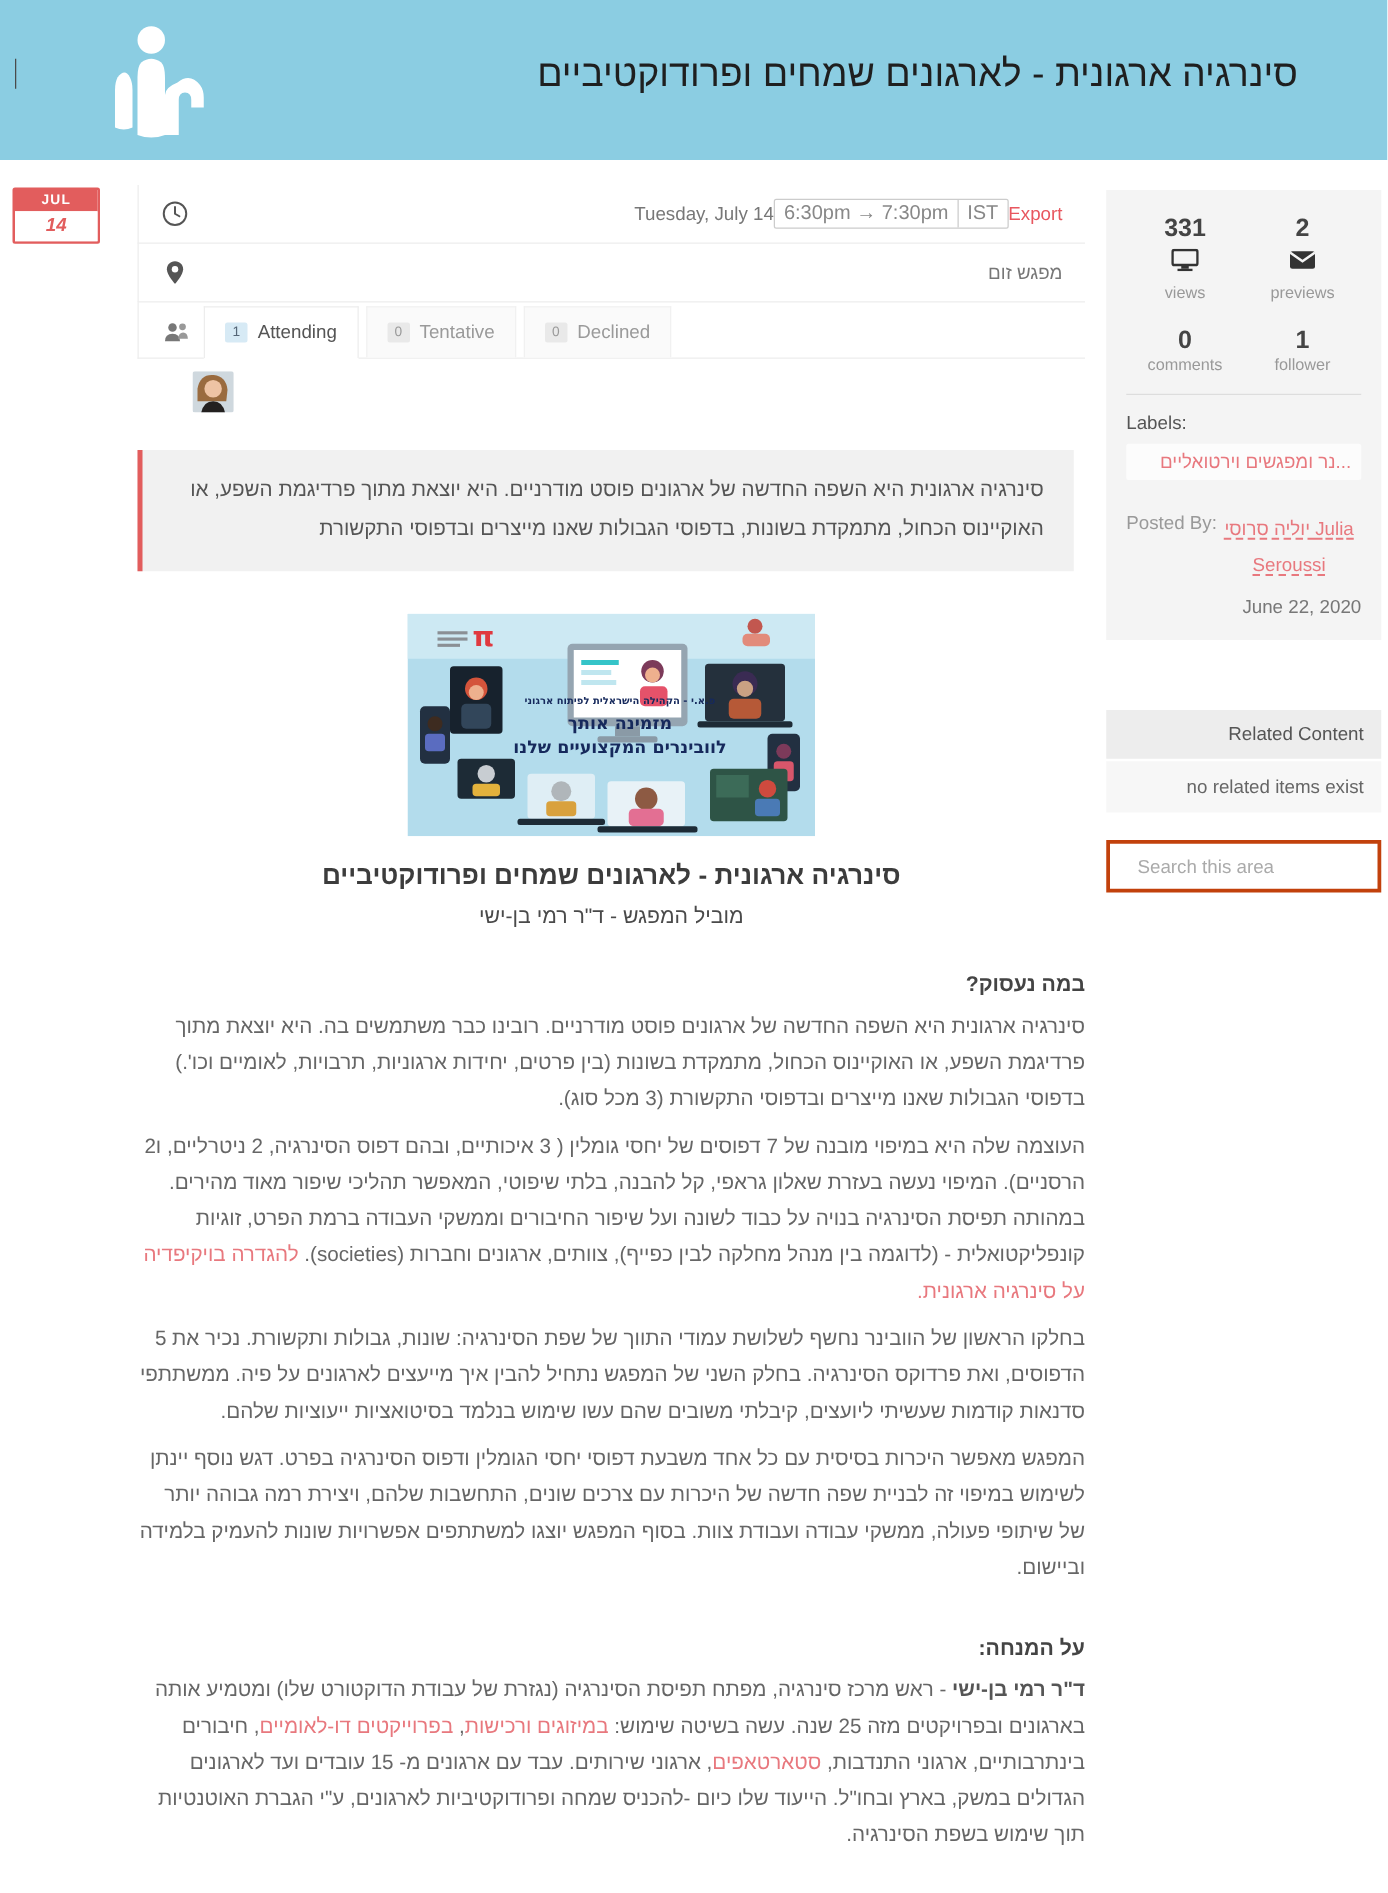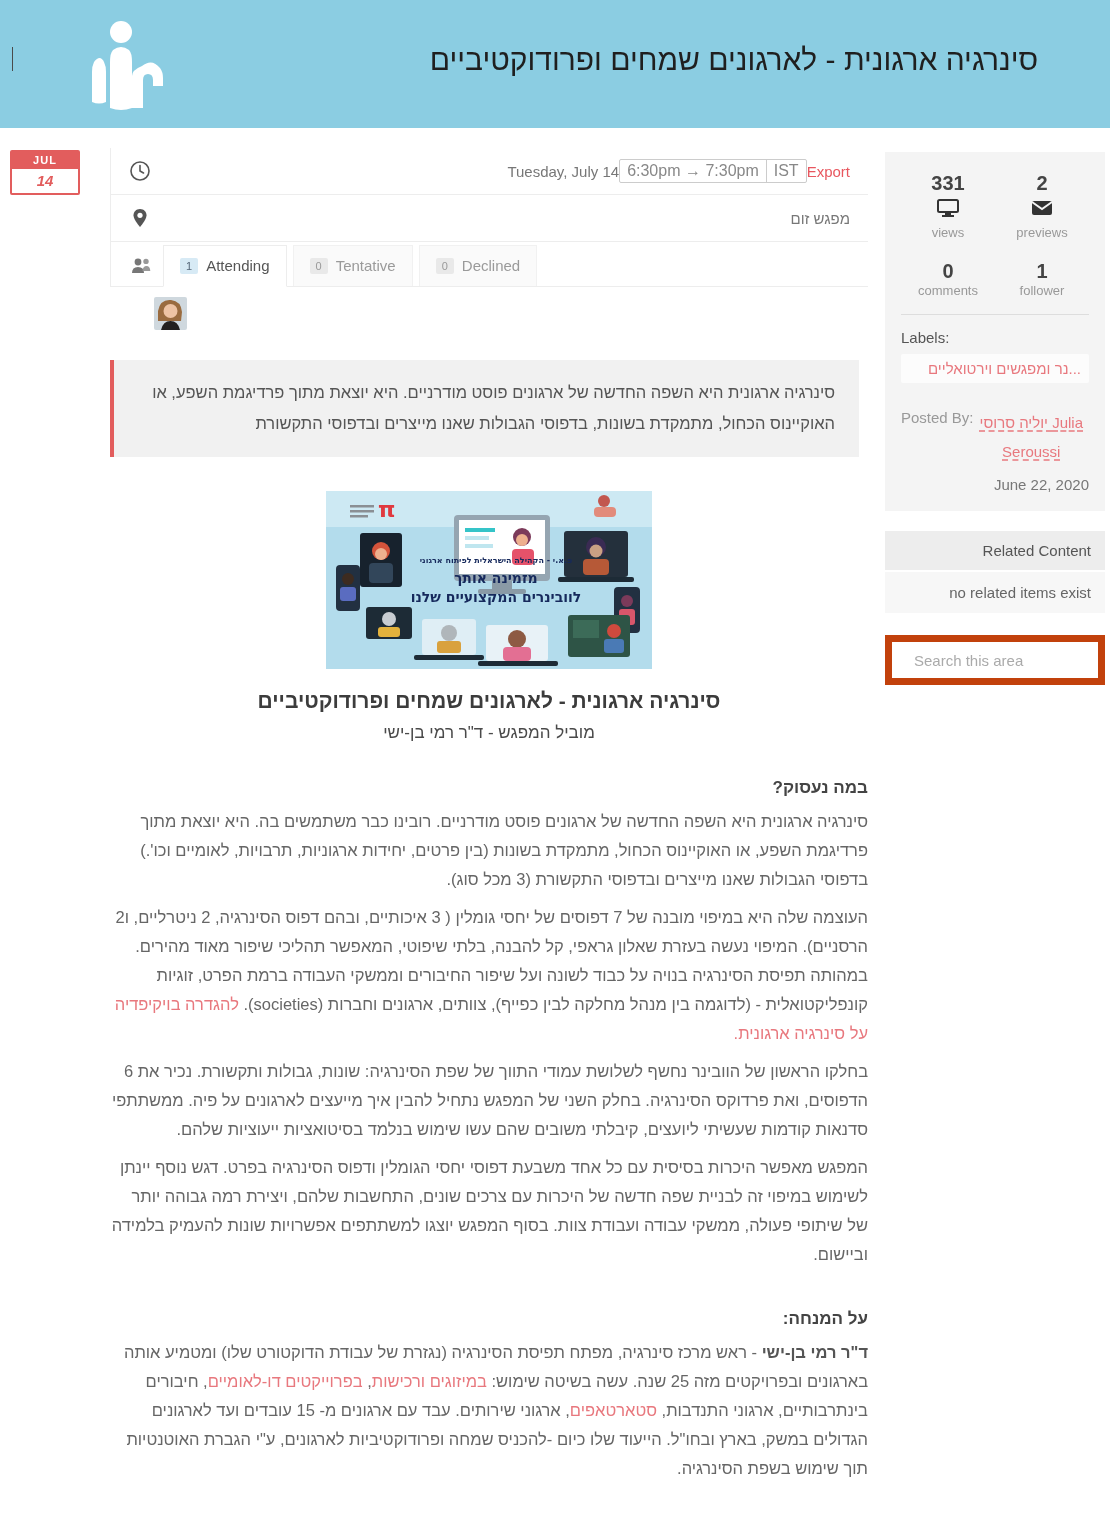--- a/index.html
+++ b/index.html
@@ -67,24 +67,24 @@
   .stat .ic{margin:4px auto 4px;width:22px;height:18px;}
   .stat .lbl{font-size:13px;color:#999;}
   .side-div{border-top:1px solid #ddd;margin:16px 0 14px;}
   .labels-title{font-size:15px;color:#555;}
   .label-pill{margin-top:8px;background:#fcfcfc;border-radius:2px;padding:6px 8px;direction:rtl;text-align:right;font-size:15px;color:#e8787e;white-space:nowrap;overflow:hidden;cursor:pointer;}
   .postedby{margin-top:26px;display:flex;align-items:flex-start;}
   .pb-label{color:#999;font-size:15px;flex:0 0 auto;}
   .pb-name{flex:1;direction:rtl;text-align:center;}
   .pb-name a{color:#e8787e;font-size:15px;text-decoration:underline;text-decoration-style:dashed;text-underline-offset:3px;line-height:1.9;}
   .pb-date{margin-top:10px;text-align:right;color:#777;font-size:15px;}
-  .related{margin-top:20px;}
+  .related{margin-top:56px;}
   .related .rh{background:#ededed;padding:11px 14px;text-align:right;color:#555;font-size:15px;}
   .related .rb{background:#f7f7f7;padding:12px 14px;text-align:right;color:#666;font-size:15px;margin-top:2px;}
-  .search-box{margin-top:22px;border:7px solid #c2410c;background:#fff;height:36px;display:flex;align-items:center;padding:0 10px;gap:10px;}
+  .search-box{margin-top:22px;border:3px solid #c2410c;background:#fff;height:36px;display:flex;align-items:center;padding:0 10px;gap:10px;}
   .search-box input{border:none;outline:none;flex:1;font-size:15px;color:#666;font-family:inherit;background:transparent;}
   .search-box input::placeholder{color:#aaa;}
 </style>
 </head>
 <body>
 
 <div class="header">
   <div class="edge-tick"></div>
   <svg class="logo" viewBox="0 0 120 96">
     <circle cx="57" cy="14" r="11" fill="#fff"></circle>
@@ -222,21 +222,21 @@
     <text x="170" y="111" text-anchor="middle" font-size="14" font-weight="bold" fill="#16295c" font-family="DejaVu Sans,sans-serif" direction="rtl">לוובינרים המקצועיים שלנו</text>
   </svg>
 
   <div class="c-title">סינרגיה ארגונית - לארגונים שמחים ופרודוקטיביים</div>
   <div class="c-sub">מוביל המפגש - ד"ר רמי בן-ישי</div>
 
   <div class="article">
     <h3>במה נעסוק?</h3>
     <p>סינרגיה ארגונית היא השפה החדשה של ארגונים פוסט מודרניים. רובינו כבר משתמשים בה. היא יוצאת מתוך פרדיגמת השפע, או האוקיינוס הכחול, מתמקדת בשונות (בין פרטים, יחידות ארגוניות, תרבויות, לאומיים וכו'.) בדפוסי הגבולות שאנו מייצרים ובדפוסי התקשורת (3 מכל סוג).</p>
     <p><span>העוצמה שלה היא במיפוי מובנה של 7 דפוסים של יחסי גומלין ( 3 איכותיים, ובהם דפוס הסינרגיה, 2 ניטרליים, ו2 הרסניים). המיפוי נעשה בעזרת שאלון גראפי, קל להבנה, בלתי שיפוטי, המאפשר תהליכי שיפור מאוד מהירים. במהותה תפיסת הסינרגיה בנויה על כבוד לשונה ועל שיפור החיבורים וממשקי העבודה ברמת הפרט, זוגיות קונפליקטואלית - (לדוגמה בין מנהל מחלקה לבין כפייף), צוותים, ארגונים וחברות (societies). </span><a class="red">להגדרה בויקיפדיה על סינרגיה ארגונית.</a></p>
-    <p>בחלקו הראשון של הוובינר נחשף לשלושת עמודי התווך של שפת הסינרגיה: שונות, גבולות ותקשורת. נכיר את 6 הדפוסים, ואת פרדוקס הסינרגיה. בחלק השני של המפגש נתחיל להבין איך מייעצים לארגונים על פיה. ממשתתפי סדנאות קודמות שעשיתי ליועצים, קיבלתי משובים שהם עשו שימוש בנלמד בסיטואציות ייעוציות שלהם.</p>
+    <p>בחלקו הראשון של הוובינר נחשף לשלושת עמודי התווך של שפת הסינרגיה: שונות, גבולות ותקשורת. נכיר את 5 הדפוסים, ואת פרדוקס הסינרגיה. בחלק השני של המפגש נתחיל להבין איך מייעצים לארגונים על פיה. ממשתתפי סדנאות קודמות שעשיתי ליועצים, קיבלתי משובים שהם עשו שימוש בנלמד בסיטואציות ייעוציות שלהם.</p>
     <p>המפגש מאפשר היכרות בסיסית עם כל אחד משבעת דפוסי יחסי הגומלין ודפוס הסינרגיה בפרט. דגש נוסף יינתן לשימוש במיפוי זה לבניית שפה חדשה של היכרות עם צרכים שונים, התחשבות שלהם, ויצירת רמה גבוהה יותר של שיתופי פעולה, ממשקי עבודה ועבודת צוות. בסוף המפגש יוצגו למשתתפים אפשרויות שונות להעמיק בלמידה וביישום.</p>
     <div class="spacer"></div>
     <h3>על המנחה:</h3>
     <p><span class="bname">ד"ר רמי בן-ישי</span><span> - ראש מרכז סינרגיה, מפתח תפיסת הסינרגיה (נגזרת של עבודת הדוקטורט שלו) ומטמיע אותה בארגונים ובפרויקטים מזה 25 שנה. עשה בשיטה שימוש: </span><a class="red">במיזוגים ורכישות</a><span>, </span><a class="red">בפרוייקטים דו-לאומיים</a><span>, חיבורים בינתרבותיים, ארגוני התנדבות, </span><a class="red">סטארטאפים</a><span>, ארגוני שירותים. עבד עם ארגונים מ- 15 עובדים ועד לארגונים הגדולים במשק, בארץ ובחו"ל. הייעוד שלו כיום -להכניס שמחה ופרודוקטיביות לארגונים, ע"י הגברת האוטנטיות תוך שימוש בשפת הסינרגיה.</span></p>
 
   </div>
 </div>
 
 <div class="sidebar">
   <div class="side-box">

